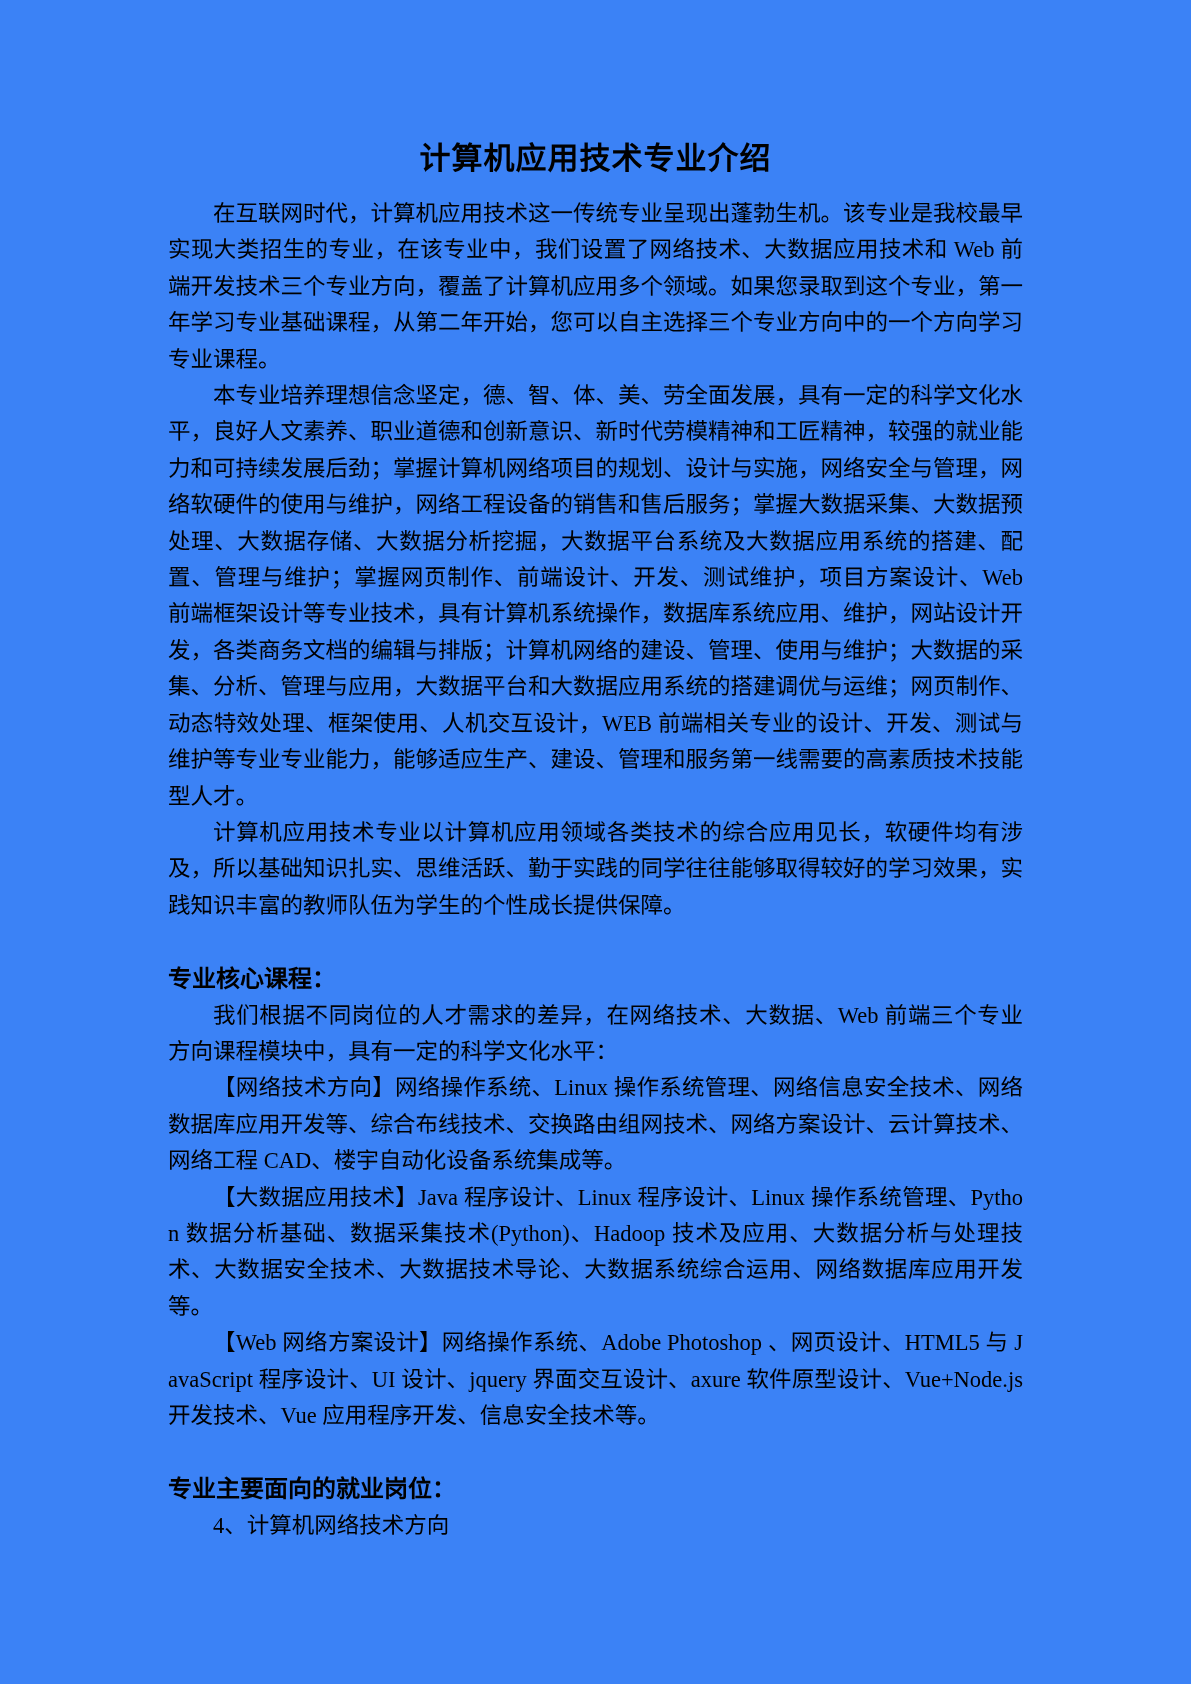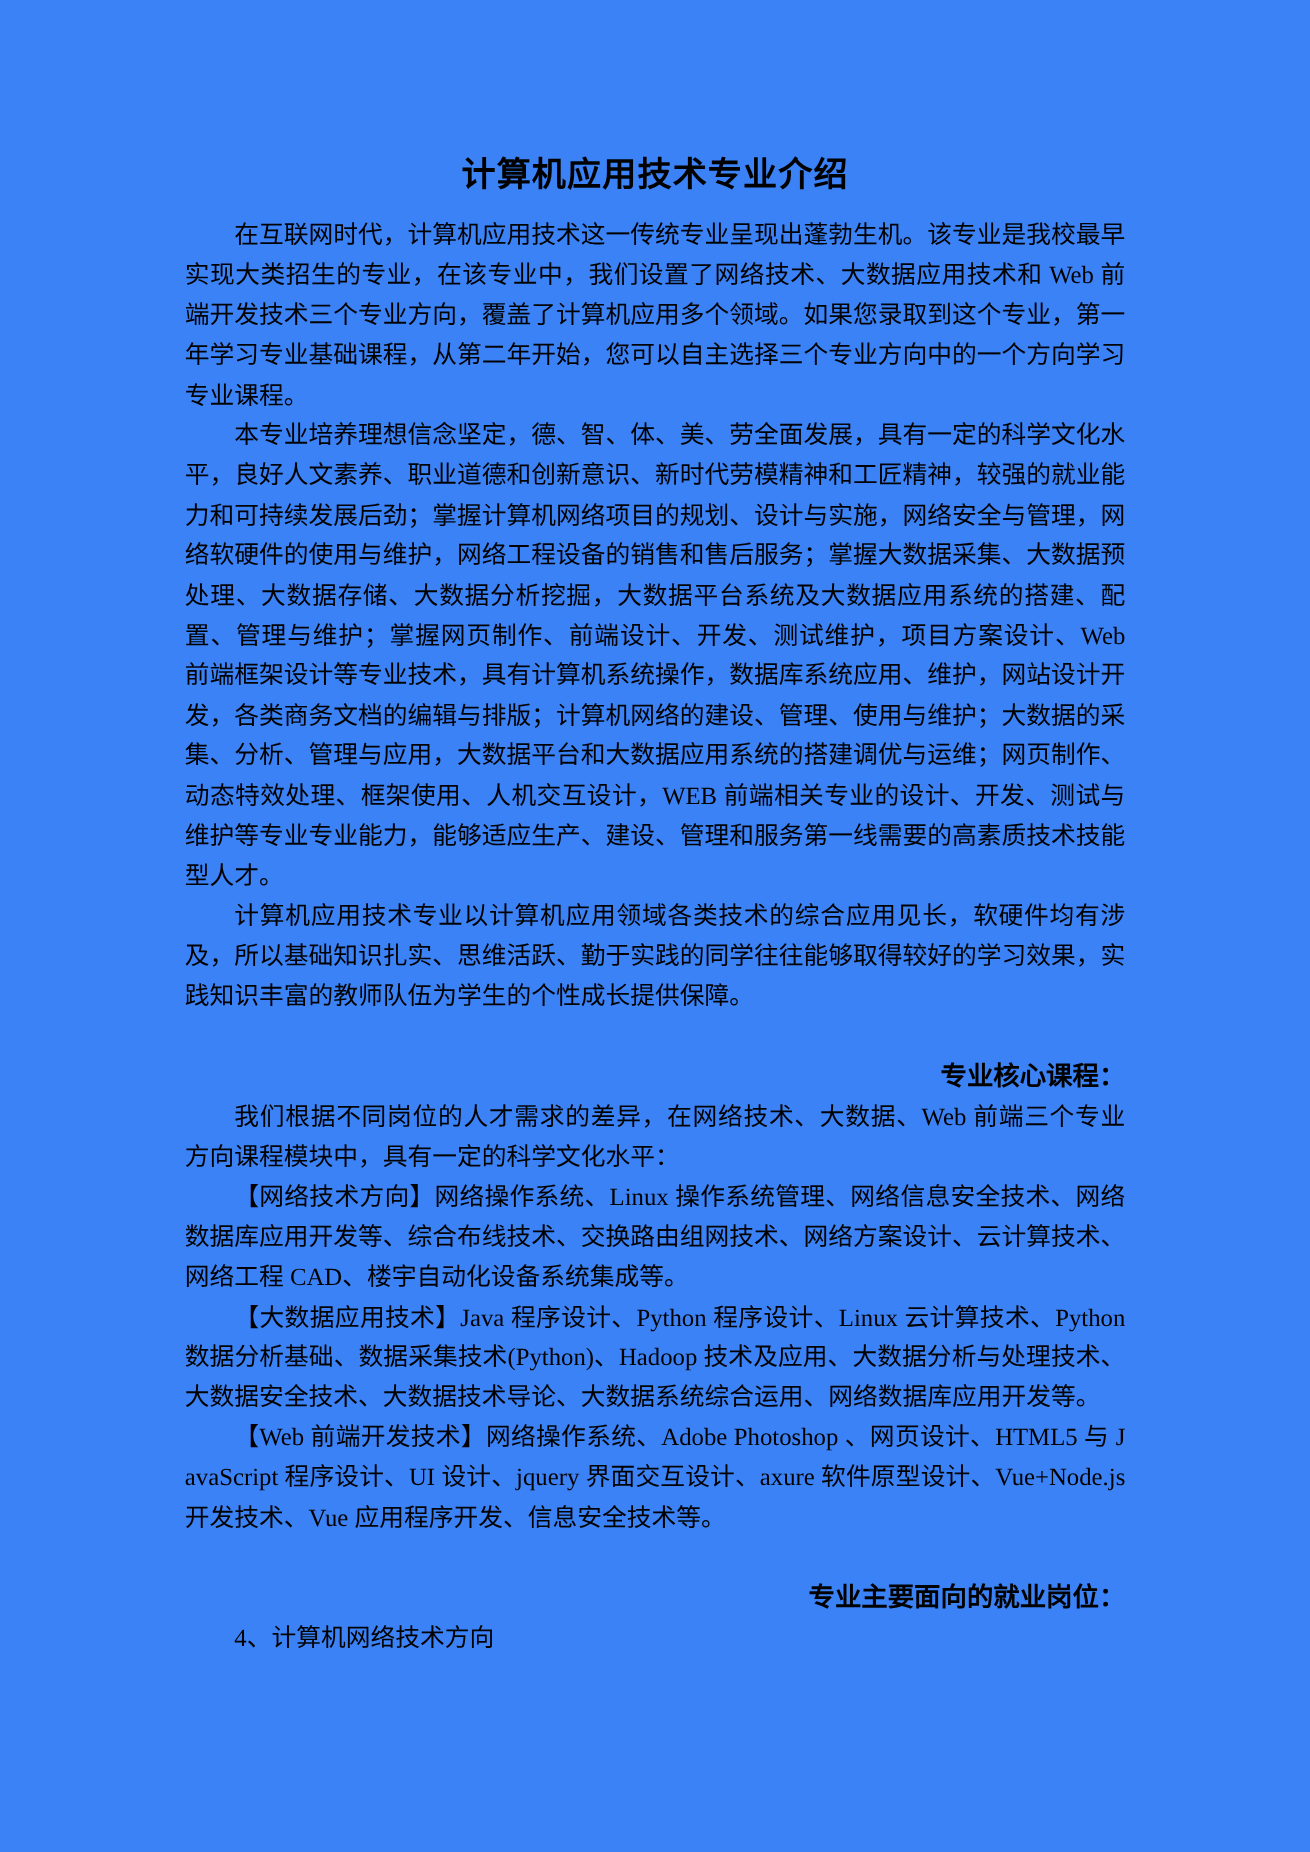--- a/index.html
+++ b/index.html
@@ -32,21 +32,21 @@
     text-align: justify;
     text-indent: 2em;
     word-break: break-all;
   }
   .section-heading {
     font-family: "Liberation Sans", "DejaVu Sans", sans-serif;
     font-weight: bold;
     font-size: 24px;
     line-height: 36.4px;
     margin-top: 37px;
-    text-align: right;
+    text-align: left;
   }
   .job-item {
     font-size: 22.5px;
     line-height: 36.4px;
     text-indent: 2em;
   }
 </style>
 </head>
 <body>
 
@@ -59,21 +59,21 @@
   <p class="body-para">本专业培养理想信念坚定，德、智、体、美、劳全面发展，具有一定的科学文化水平，良好人文素养、职业道德和创新意识、新时代劳模精神和工匠精神，较强的就业能力和可持续发展后劲；掌握计算机网络项目的规划、设计与实施，网络安全与管理，网络软硬件的使用与维护，网络工程设备的销售和售后服务；掌握大数据采集、大数据预处理、大数据存储、大数据分析挖掘，大数据平台系统及大数据应用系统的搭建、配置、管理与维护；掌握网页制作、前端设计、开发、测试维护，项目方案设计、Web 前端框架设计等专业技术，具有计算机系统操作，数据库系统应用、维护，网站设计开发，各类商务文档的编辑与排版；计算机网络的建设、管理、使用与维护；大数据的采集、分析、管理与应用，大数据平台和大数据应用系统的搭建调优与运维；网页制作、动态特效处理、框架使用、人机交互设计，WEB 前端相关专业的设计、开发、测试与维护等专业专业能力，能够适应生产、建设、管理和服务第一线需要的高素质技术技能型人才。</p>
 
   <p class="body-para">计算机应用技术专业以计算机应用领域各类技术的综合应用见长，软硬件均有涉及，所以基础知识扎实、思维活跃、勤于实践的同学往往能够取得较好的学习效果，实践知识丰富的教师队伍为学生的个性成长提供保障。</p>
 
   <h2 class="section-heading">专业核心课程：</h2>
 
   <p class="body-para">我们根据不同岗位的人才需求的差异，在网络技术、大数据、Web 前端三个专业方向课程模块中，具有一定的科学文化水平：</p>
 
   <p class="body-para">【网络技术方向】网络操作系统、Linux 操作系统管理、网络信息安全技术、网络数据库应用开发等、综合布线技术、交换路由组网技术、网络方案设计、云计算技术、网络工程 CAD、楼宇自动化设备系统集成等。</p>
 
-  <p class="body-para">【大数据应用技术】Java 程序设计、Python 程序设计、Linux 云计算技术、Python 数据分析基础、数据采集技术(Python)、Hadoop 技术及应用、大数据分析与处理技术、大数据安全技术、大数据技术导论、大数据系统综合运用、网络数据库应用开发等。</p>
+  <p class="body-para">【大数据应用技术】Java 程序设计、Linux 程序设计、Linux 操作系统管理、Python 数据分析基础、数据采集技术(Python)、Hadoop 技术及应用、大数据分析与处理技术、大数据安全技术、大数据技术导论、大数据系统综合运用、网络数据库应用开发等。</p>
 
-  <p class="body-para">【Web 前端开发技术】网络操作系统、Adobe Photoshop 、网页设计、HTML5 与 JavaScript 程序设计、UI 设计、jquery 界面交互设计、axure 软件原型设计、Vue+Node.js 开发技术、Vue 应用程序开发、信息安全技术等。</p>
+  <p class="body-para">【Web 网络方案设计】网络操作系统、Adobe Photoshop 、网页设计、HTML5 与 JavaScript 程序设计、UI 设计、jquery 界面交互设计、axure 软件原型设计、Vue+Node.js 开发技术、Vue 应用程序开发、信息安全技术等。</p>
 
   <h2 class="section-heading">专业主要面向的就业岗位：</h2>
 
   <p class="job-item">4、计算机网络技术方向</p>
 
 </div>
 
 </body></html>

